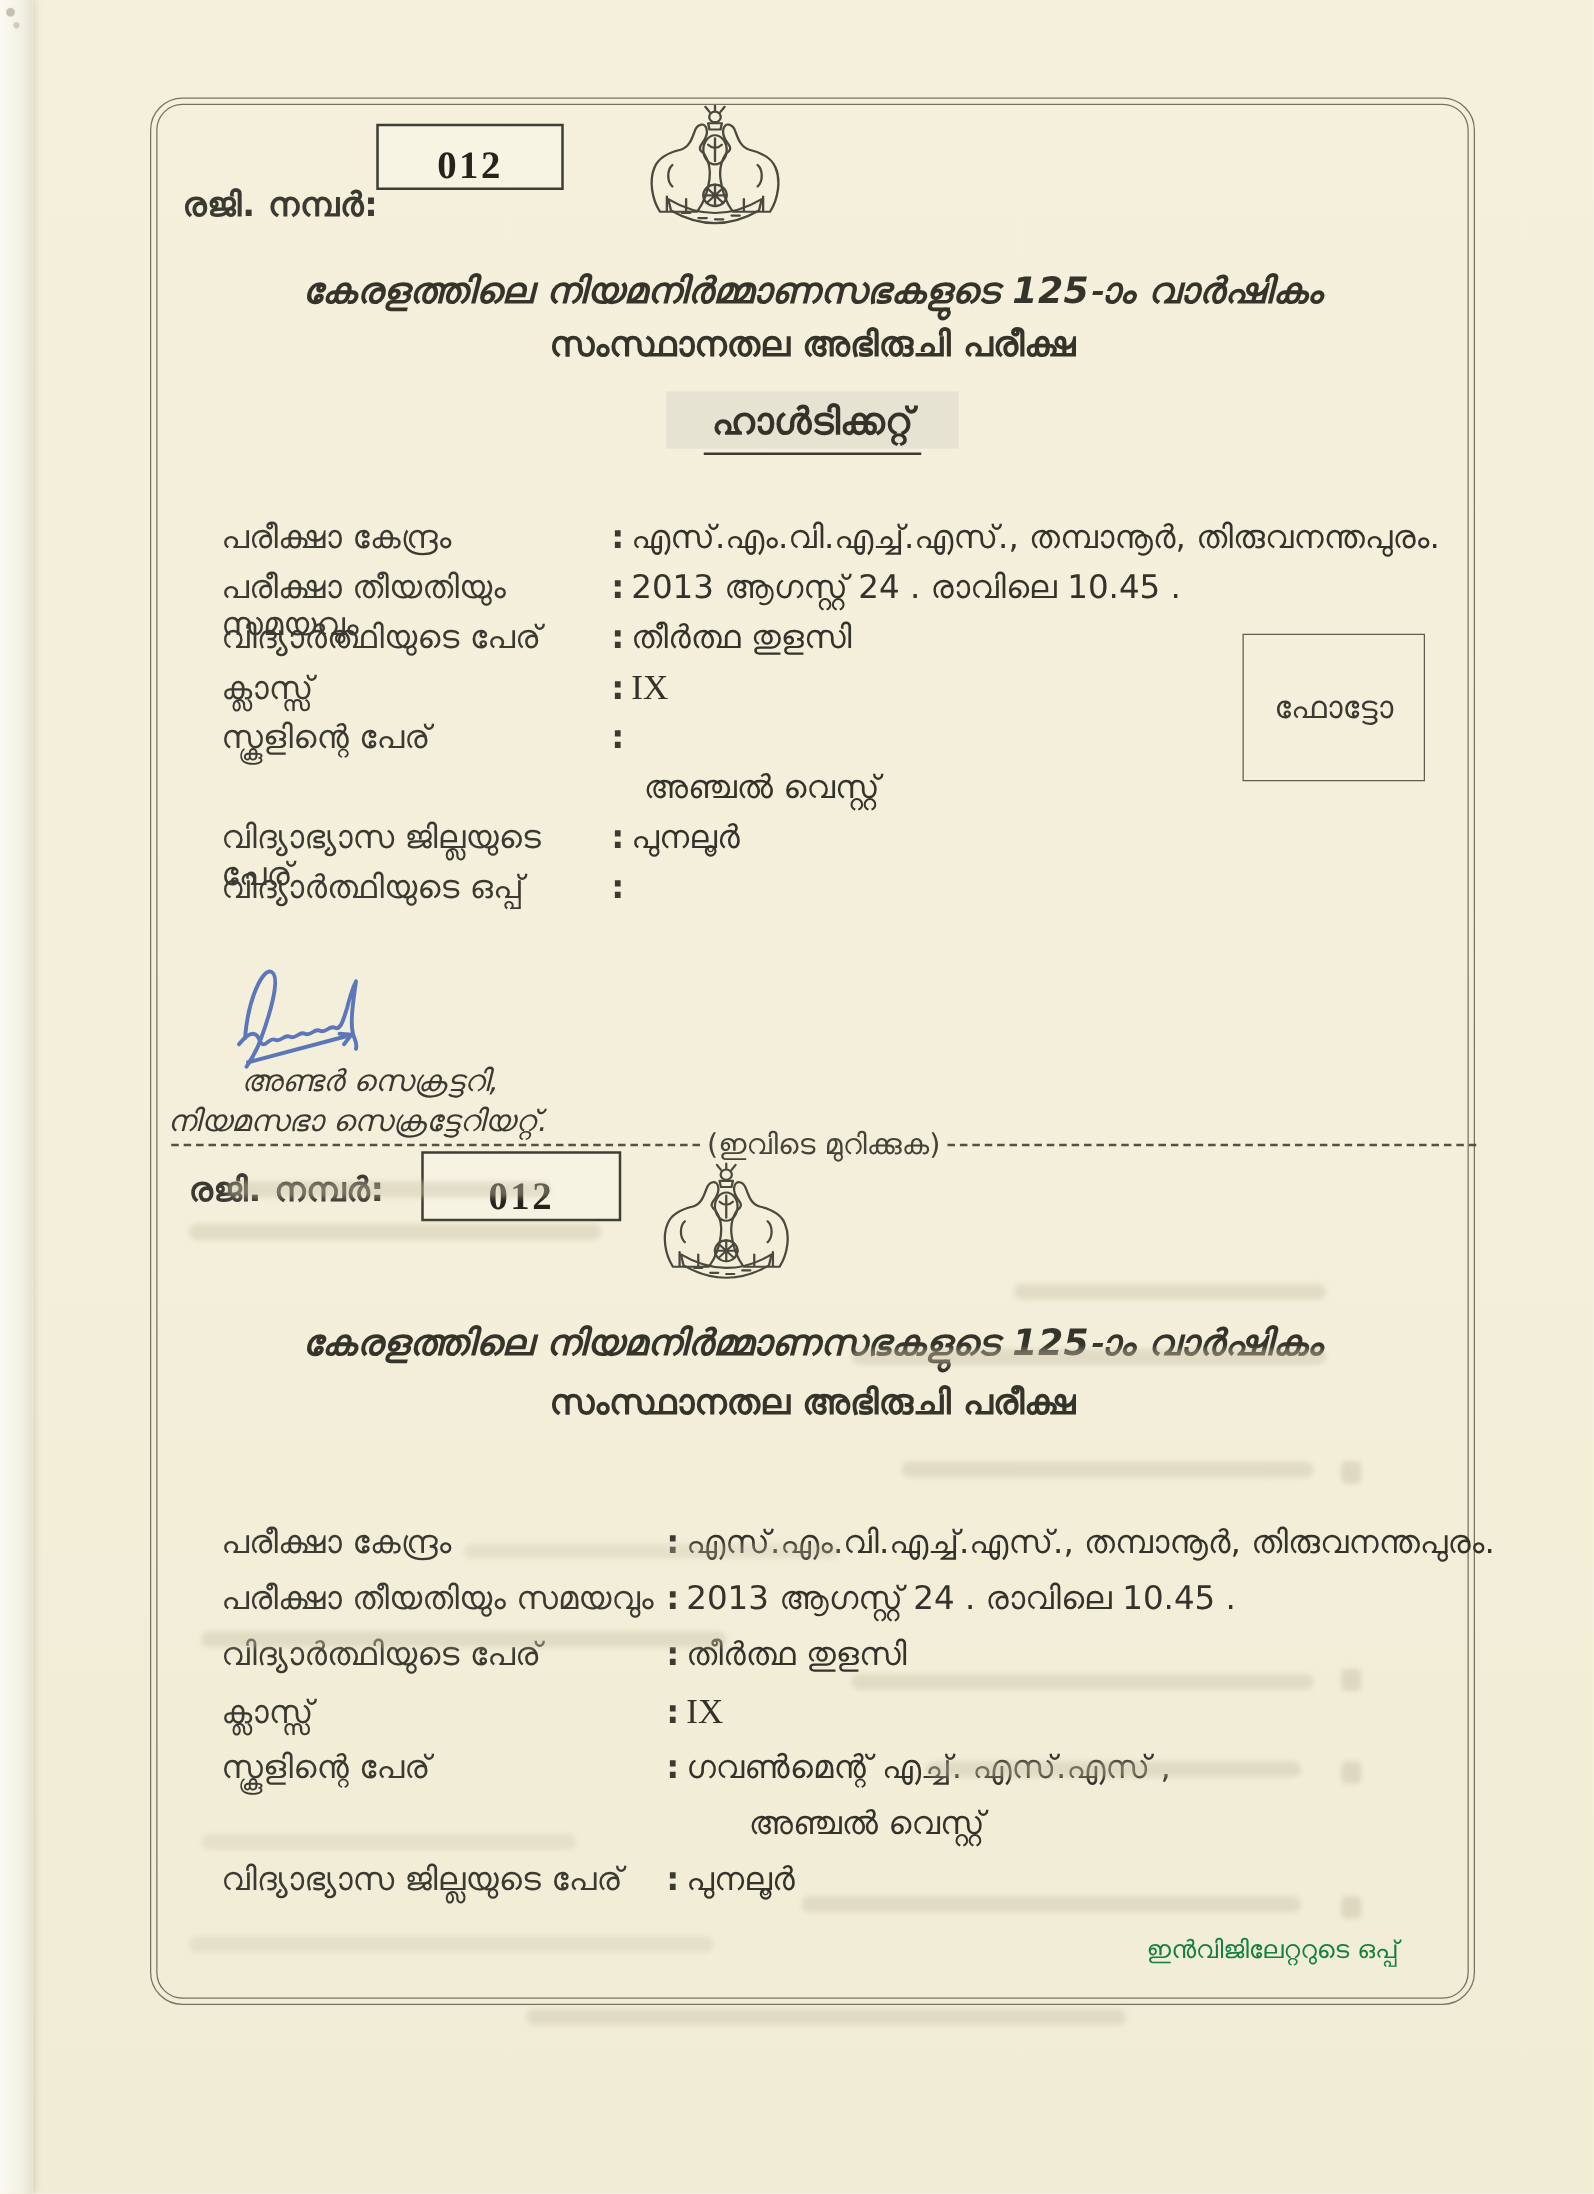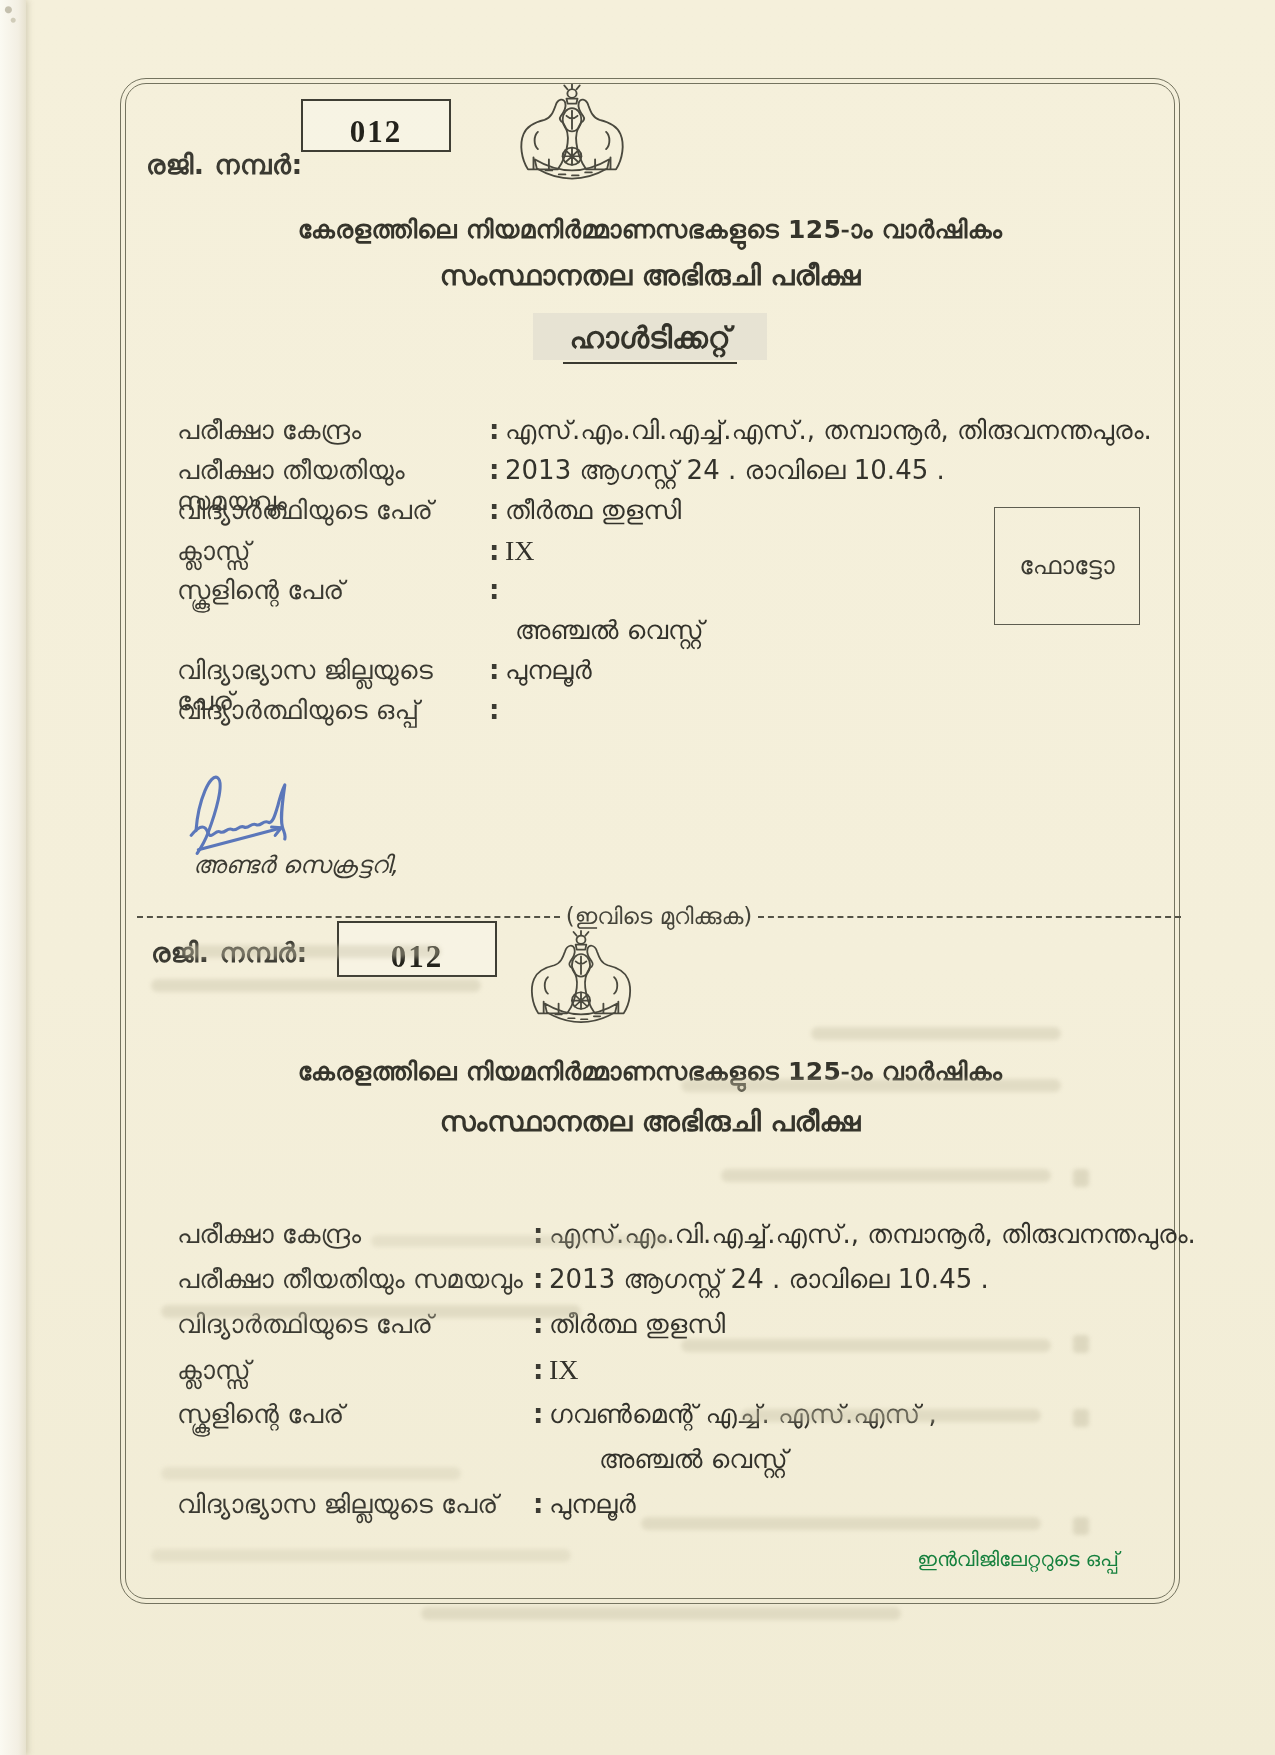--- a/index.html
+++ b/index.html
@@ -37,21 +37,21 @@
 
   .reg-label { font-size:27px; font-weight:bold; letter-spacing:.5px; }
   .reg-box {
     border:2.4px solid #3f3e34; background:rgba(255,255,255,.25);
     display:flex; align-items:flex-end; justify-content:center;
     font-family:"Liberation Serif","DejaVu Serif",serif;
     font-weight:bold; font-size:31px; color:#24231c; letter-spacing:2px;
   }
 
   .title-line { width:100%; text-align:center; font-weight:bold; color:#35342b; }
-  .t1 { font-size:25px; letter-spacing:.3px; }
+  .t1 { font-size:29px; letter-spacing:.3px;font-style:italic; }
   .t2 { font-size:28px; }
 
   .heading-wrap { width:100%; display:flex; justify-content:center; }
   .heading-bg {
     background:#e7e3d3; padding:7px 30px 4px 30px;
   }
   .heading-text {
     font-size:30px; font-weight:bold; color:#34332a;
     border-bottom:2.4px solid #3c3b31; padding:0 6px 7px 6px;
   }
@@ -190,20 +190,21 @@
     <g stroke="#4f6db8" stroke-width="2.6" fill="none" stroke-linecap="round" stroke-linejoin="round" opacity=".92">
       <path d="M20,58 C22,32 32,10 38,14 C44,18 36,44 30,60 C27,68 23,74 21,77"></path>
       <path d="M16,62 C24,52 28,54 30,60 C33,66 36,57 40,59 C44,61 46,55 50,57
                C54,59 56,53 60,55 C64,57 66,51 70,53 C74,55 76,49 80,51
                C84,53 86,44 88,38 C90,30 92,24 94,20 C92,34 90,48 92,55 C93,59 95,61 94,65"></path>
       <path d="M22,74 L90,56"></path>
       <path d="M83,55 L91,55.6 L86,62"></path>
     </g>
   </svg>
   <div class="abs signatory center" style="left:20px; top:772px; width:310px;">അണ്ടർ സെക്രട്ടറി,</div>
+  <div class="abs signatory center" style="left:0px; top:804px; width:330px;">നിയമസഭാ സെക്രട്ടേറിയറ്റ്.</div>
 
   <div class="abs cutline" style="top:824px;">
     <span class="dash"></span>
     <span class="cut-label">(ഇവിടെ മുറിക്കുക)</span>
     <span class="dash"></span>
   </div>
 
   <div class="abs reg-label" style="left:30px; top:858px;">രജി. നമ്പർ:</div>
   <div class="abs reg-box" style="left:216px; top:842px; width:160px; height:56px;">
     <span>012</span>

